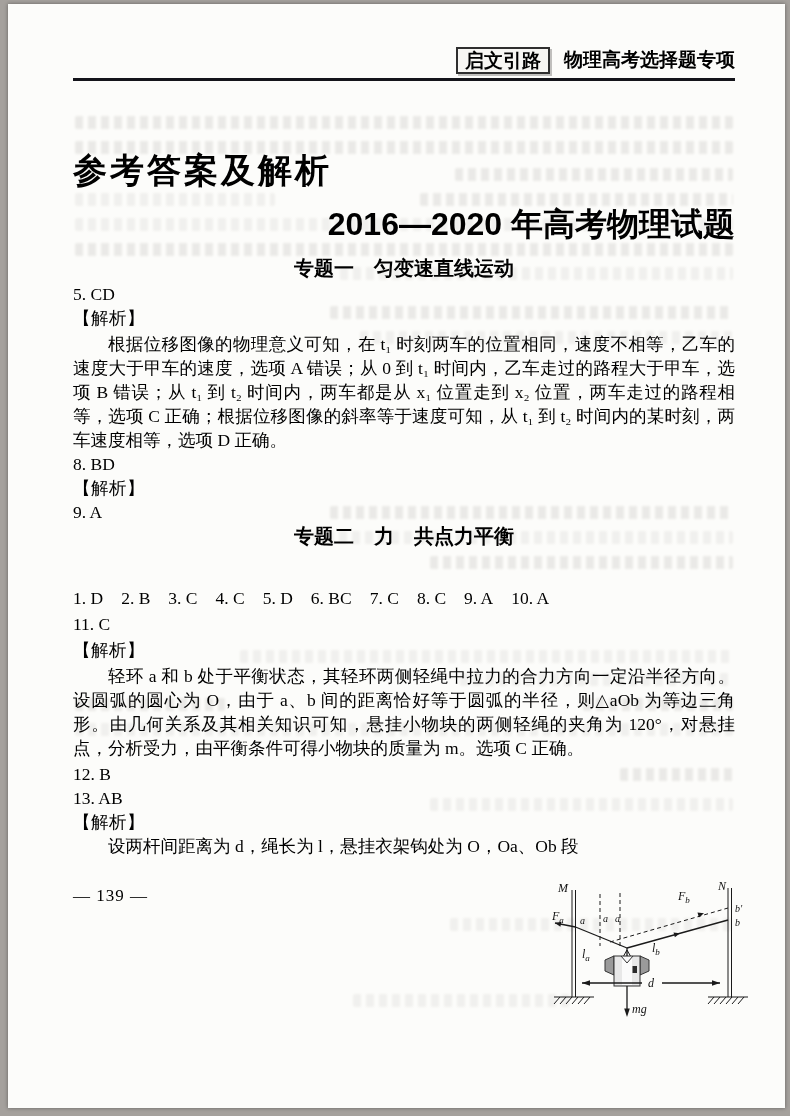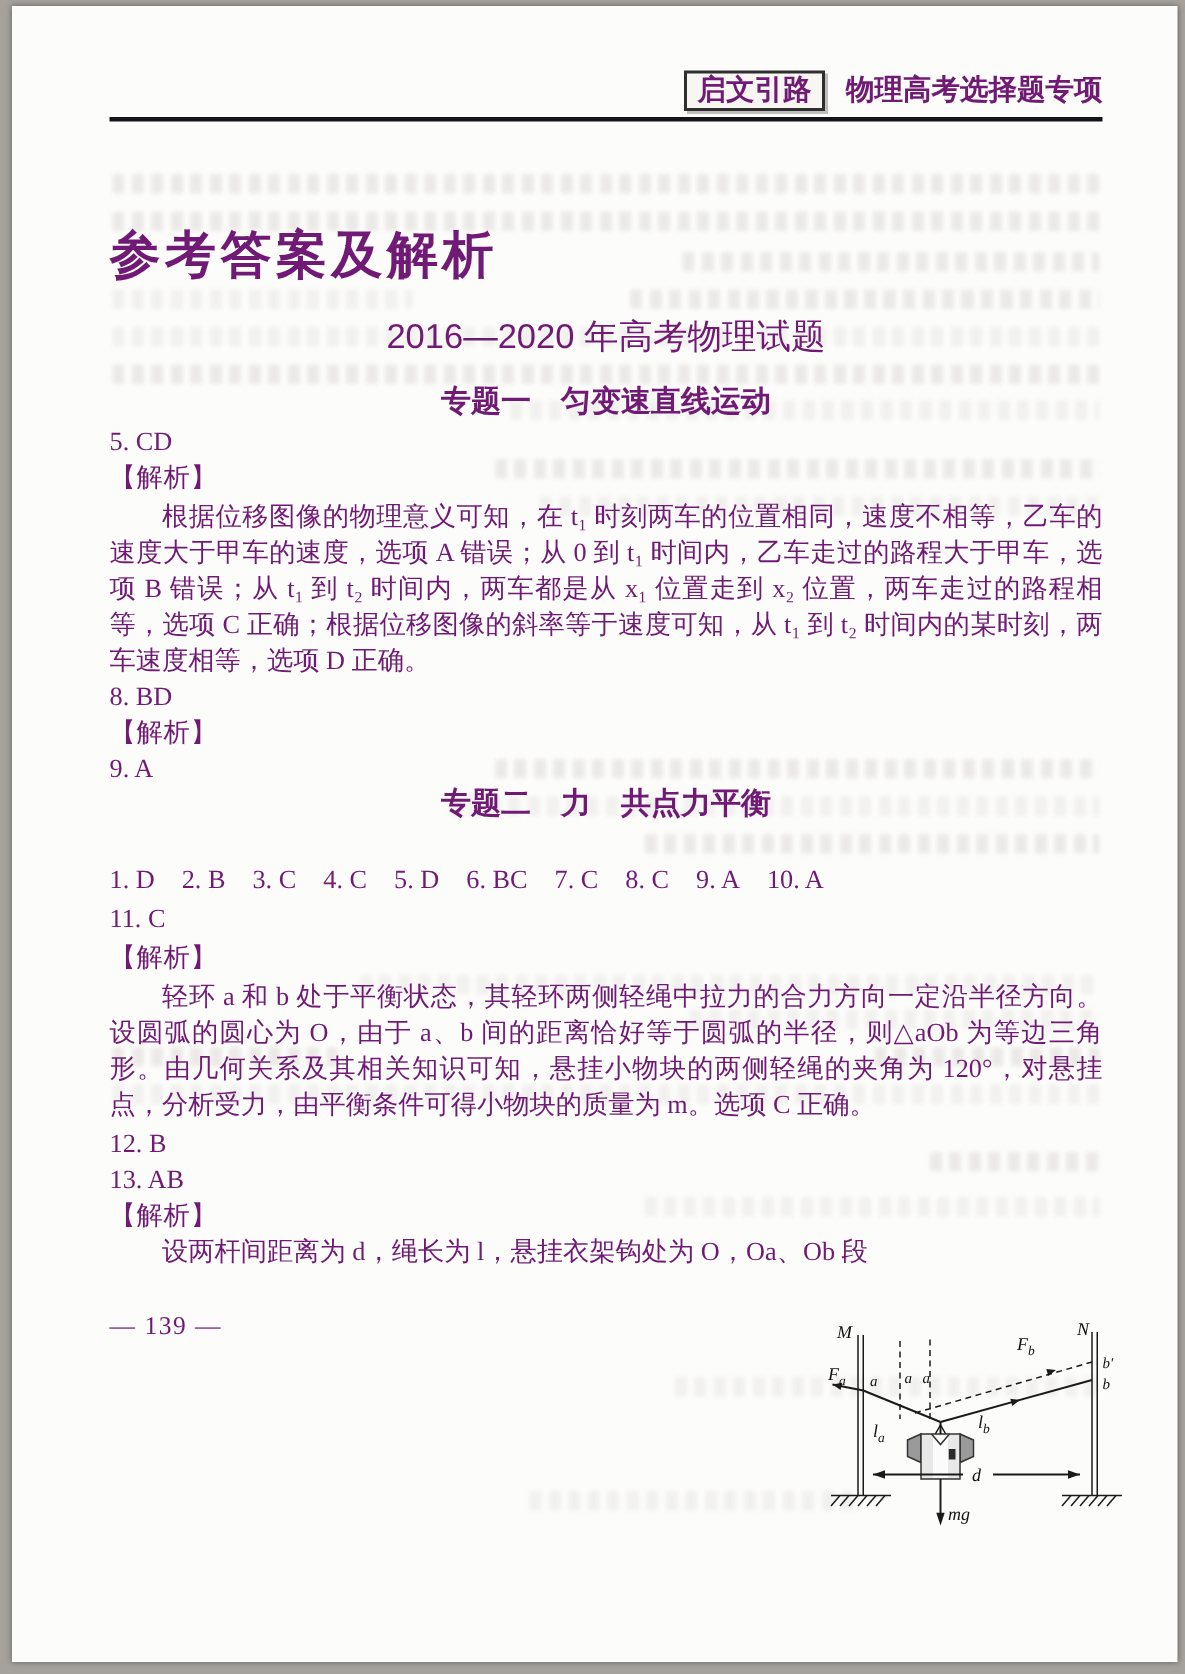--- a/index.html
+++ b/index.html
@@ -1,40 +1,40 @@
 <!DOCTYPE html>
 <html><head>
 <meta charset="utf-8">
 <style>
   html,body{margin:0;padding:0;}
   #screen{position:relative;width:790px;height:1116px;background:#a5a19d;overflow:hidden;
-          font-family:"Liberation Serif","DejaVu Serif",serif;color:#701a75;}
+          font-family:"Liberation Serif","DejaVu Serif",serif;color:#000000;}
   .sheet{position:absolute;left:8px;top:4px;right:5px;bottom:8px;background:#fcfcfa;
          box-shadow:0 0 4px rgba(0,0,0,.4);}
   .content{position:absolute;left:65px;top:0;width:662px;height:100%;}
   .flow{position:relative;z-index:2;}
   .hei{font-family:"Liberation Sans","DejaVu Sans",sans-serif;}
   
   .header-row{margin-top:42px;height:28px;display:flex;justify-content:flex-end;align-items:center;gap:14px;}
   .brand-box{font-weight:bold;font-size:19px;line-height:23px;border:2px solid #2f2f2f;
              padding:0 7px;background:#f7f6f3;box-shadow:2px 2px 0 rgba(120,118,115,.45);}
   .edition{font-weight:bold;font-size:19px;}
   .rule{height:3px;background:#14141a;margin-top:4px;}
   
   .main-title{margin-top:68px;text-align:left;font-size:34px;font-weight:bold;line-height:42px;letter-spacing:3px;}
-  .subtitle{margin-top:16px;text-align:center;font-size:23px;font-weight:normal;line-height:34px;}
+  .subtitle{margin-top:16px;text-align:right;font-size:32px;font-weight:bold;line-height:34px;}
   .topic-heading{text-align:center;font-size:20px;font-weight:bold;line-height:28px;}
   .th1{margin-top:13px;}
   .th2{margin-top:0;font-family:Liberation Mono, monospace;}
   
   .ansrow{font-size:17.5px;line-height:24px;white-space:nowrap;}
   .ans{margin-right:18px;}
   .label{letter-spacing:.5px;}
   .para{margin:0;font-size:17.5px;line-height:24px;text-align:justify;text-indent:2em;}
-  .mt2{margin-top:2px;}.mt6{margin-top:6px;}.mt20{margin-top:20px;}.mt22{margin-top:22px;}
+  .mt2{margin-top:2px;}.mt6{margin-top:6px;}.mt20{margin-top:20px;}.mt22{margin-top:34px;}
   .footer{margin-top:26px;font-size:17px;line-height:24px;letter-spacing:1px;}
   
   .ghost{position:absolute;height:13px;z-index:1;border-radius:2px;
          background:repeating-linear-gradient(90deg,rgba(96,88,80,.20) 0 8px,rgba(96,88,80,0) 8px 13px);
          filter:blur(1.3px);opacity:.55;}
   .ghost.lite{opacity:.35;}
   
   .figure{position:absolute;left:479px;top:876px;width:208px;height:160px;z-index:3;}
   .dt{font-family:"Liberation Serif","DejaVu Serif",serif;font-style:italic;font-size:12px;fill:#111;}
   .dsm{font-family:"Liberation Serif","DejaVu Serif",serif;font-style:italic;font-size:10px;fill:#111;}

